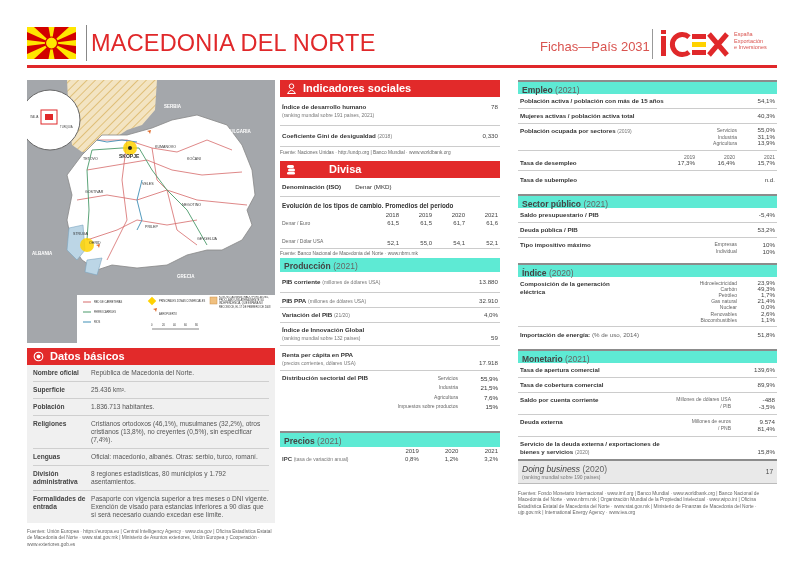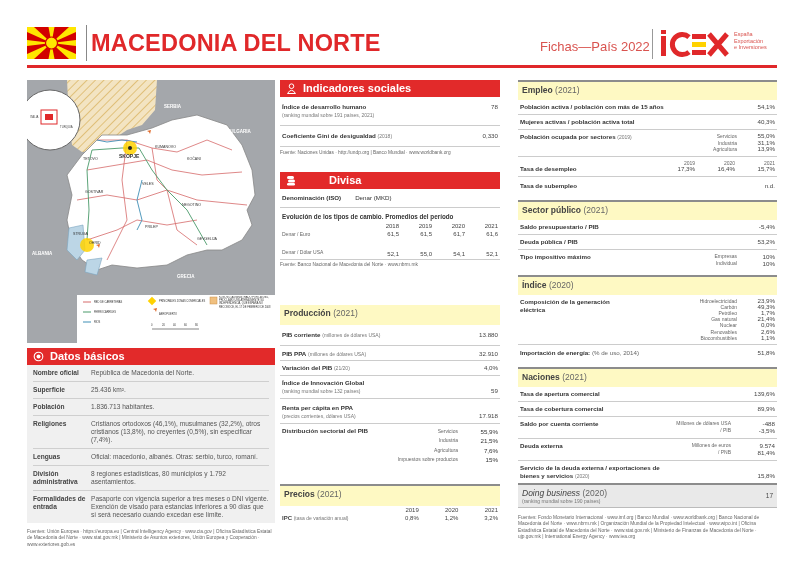--- a/index.html
+++ b/index.html
@@ -1,20 +1,20 @@
 <!DOCTYPE html>
 <html><head>
 <meta charset="utf-8">
 <style>
   * { box-sizing: border-box; margin: 0; padding: 0; }
   body { width: 800px; height: 567px; background: #ffffff; font-family: "Liberation Sans", sans-serif; color: #333; position: relative; overflow: hidden; }
   .header { position: absolute; left: 27px; top: 22px; width: 750px; height: 48px; }
   .flag { position: absolute; left: 0; top: 5px; width: 49px; height: 32px; }
   .title-sep { position: absolute; left: 59px; top: 3px; width: 1px; height: 36px; background: #888; }
-  .title { position: absolute; left: 64px; top: 8px; font-size: 23.5px; font-weight: bold; color: #e0282a; letter-spacing: 0.2px; }
+  .title { position: absolute; left: 64px; top: 8px; font-size: 23.5px; font-weight: normal; color: #e0282a; letter-spacing: 0.2px; }
   .fichas { position: absolute; left: 513px; top: 17px; font-size: 13px; color: #d9534f; }
   .icex-sep { position: absolute; left: 625px; top: 7px; width: 1px; height: 30px; background: #999; }
   .icex { position: absolute; left: 632px; top: 6px; width: 70px; height: 30px; }
   .icex-sub { position: absolute; left: 707px; top: 9px; font-size: 5.5px; color: #d9534f; line-height: 6.5px; }
   .title-rule { position: absolute; left: 27px; top: 65px; width: 750px; height: 3px; background: #e0282a; }
 
   .col1 { position: absolute; left: 27px; top: 80px; width: 248px; }
   .col2 { position: absolute; left: 280px; top: 80px; width: 220px; }
   .col3 { position: absolute; left: 518px; top: 80px; width: 259px; }
 
@@ -29,21 +29,21 @@
   .basic .row:last-child { border-bottom: none; }
   .basic .k { width: 58px; font-weight: bold; color: #444; flex-shrink: 0; }
   .basic .v { flex: 1; color: #555; }
   .sources { font-size: 4.8px; line-height: 6.4px; color: #666; margin-top: 6px; }
 
   .item { display: flex; justify-content: space-between; align-items: flex-start; border-bottom: 1px solid #ccc; font-size: 6.2px; line-height: 8px; padding: 3px 2px; }
   .item .lbl { font-weight: bold; color: #333; }
   .item .note { font-weight: normal; color: #777; font-size: 5px; }
   .item .val { color: #444; text-align: right; }
 
-  .sub-head { background: #fef9c3; border-top: 2px solid #8c8c8c; font-size: 8.5px; font-weight: bold; color: #444; padding: 3px 4px; height: 20px; }
+  .sub-head { background: #5eead4; border-top: 2px solid #8c8c8c; font-size: 8.5px; font-weight: bold; color: #444; padding: 3px 4px; height: 14px; }
   .sub-head .yr { font-weight: normal; color: #666; }
   .small-lbl { font-size: 5px; color: #666; text-align: right; }
   .tbl { width: 100%; border-collapse: collapse; }
   .tbl td { font-size: 6px; padding: 1px 2px; color: #444; }
   .r { text-align: right; }
 </style>
 </head>
 <body>
 
 <div class="header">
@@ -56,21 +56,21 @@
       <polygon points="49,32 42,32 24.5,16 49,27"></polygon>
       <polygon points="21.5,0 27.5,0 24.5,16"></polygon>
       <polygon points="21.5,32 27.5,32 24.5,16"></polygon>
       <polygon points="0,13 0,19 24.5,16"></polygon>
       <polygon points="49,13 49,19 24.5,16"></polygon>
       <circle cx="24.5" cy="16" r="6" stroke="#d20000" stroke-width="1.2"></circle>
     </g>
   </svg>
   <div class="title-sep"></div>
   <div class="title">MACEDONIA DEL NORTE</div>
-  <div class="fichas">Fichas—País 2022</div>
+  <div class="fichas">Fichas—País 2031</div>
   <div class="icex-sep"></div>
   <svg class="icex" viewBox="0 0 70 30">
     <rect x="2" y="2" width="5" height="4" fill="#e0282a"></rect>
     <rect x="2" y="8" width="5" height="20" fill="#e0282a"></rect>
     <path d="M30 9 A10 10 0 1 0 30 24" fill="none" stroke="#e0282a" stroke-width="5"></path>
     <rect x="33" y="6" width="14" height="5" fill="#e0282a"></rect>
     <rect x="33" y="14" width="14" height="5" fill="#ffd200"></rect>
     <rect x="33" y="22" width="14" height="5" fill="#e0282a"></rect>
     <path d="M50 6 L68 27 M68 6 L50 27" stroke="#e0282a" stroke-width="5"></path>
   </svg>
@@ -230,21 +230,21 @@
       <div class="note">(ranking mundial sobre 191 países, 2021)</div>
     </div>
     <div class="val">78</div>
   </div>
   <div class="item" style="padding-top:6px;padding-bottom:6px;">
     <div><span class="lbl">Coeficiente Gini de desigualdad</span> <span class="note">(2018)</span></div>
     <div class="val">0,330</div>
   </div>
   <div class="sources" style="margin-top:3px;">Fuente: Naciones Unidas · http://undp.org | Banco Mundial · www.worldbank.org</div>
 
-  <div class="sec-head" style="margin-top:16px;gap:32px;">
+  <div class="sec-head" style="margin-top:5px;gap:32px;">
     <span class="ico">
       <svg width="11" height="11" viewBox="0 0 11 11">
           <rect x="1" y="1" width="7" height="3" rx="1.5" fill="#fff"></rect>
           <rect x="2" y="4.5" width="7" height="3" rx="1.5" fill="#fff"></rect>
           <rect x="1" y="8" width="8" height="2.5" rx="1.2" fill="#fff"></rect>
         </svg>
     </span>
     <span>Divisa</span>
   </div>
   <div class="item" style="padding:5px 2px;">
@@ -274,21 +274,21 @@
       <td style="font-size:5px;color:#666;padding-bottom:4px;">Denar / Dólar USA</td>
       <td class="r">52,1</td>
       <td class="r">55,0</td>
       <td class="r">54,1</td>
       <td class="r">52,1</td>
     </tr>
   </tbody>
     </table>
   <div class="sources" style="margin-top:2px;">Fuente: Banco Nacional de Macedonia del Norte · www.nbrm.mk</div>
 
-  <div class="sub-head" style="border-top:none;margin-top:36px;">
+  <div class="sub-head" style="border-top:none;">
     <span>Producción</span> <span class="yr">(2021)</span>
   </div>
   <div class="item" style="padding:6px 2px;">
     <div><span class="lbl">PIB corriente</span> <span class="note">(millones de dólares USA)</span></div>
     <div class="val">13.880</div>
   </div>
   <div class="item" style="padding:4px 2px 2px;">
     <div><span class="lbl">PIB PPA</span> <span class="note">(millones de dólares USA)</span></div>
     <div class="val">32.910</div>
   </div>
@@ -433,21 +433,21 @@
       <span class="small-lbl">Biocombustibles</span>
         <span class="val">1,1%</span>
     </div>
   </div>
   <div class="item" style="border-bottom:none;padding-top:4px;padding-bottom:10px;">
     <div><span class="lbl">Importación de energía:</span> <span style="color:#666;">(% de uso, 2014)</span></div>
     <div class="val">51,8%</div>
   </div>
 
   <div class="sub-head">
-    <span>Naciones</span> <span class="yr">(2021)</span>
+    <span>Monetario</span> <span class="yr">(2021)</span>
   </div>
   <div class="item">
     <div class="lbl">Tasa de apertura comercial</div>
     <div class="val">139,6%</div>
   </div>
   <div class="item">
     <div class="lbl">Tasa de cobertura comercial</div>
     <div class="val">89,9%</div>
   </div>
   <div class="item">

